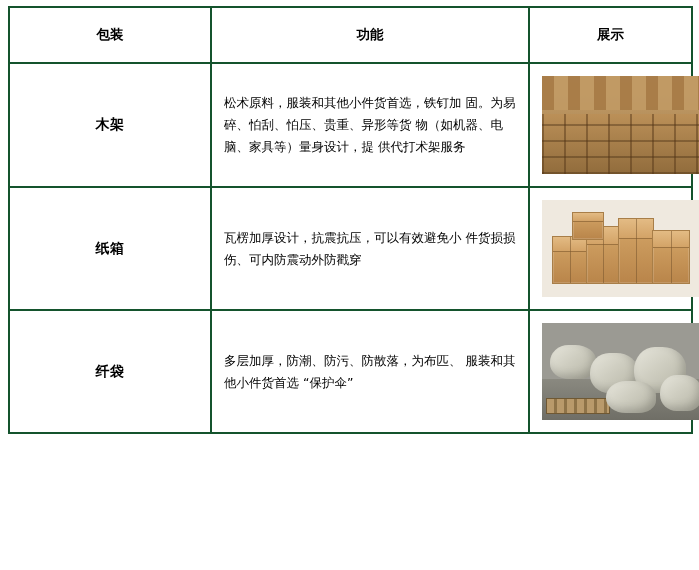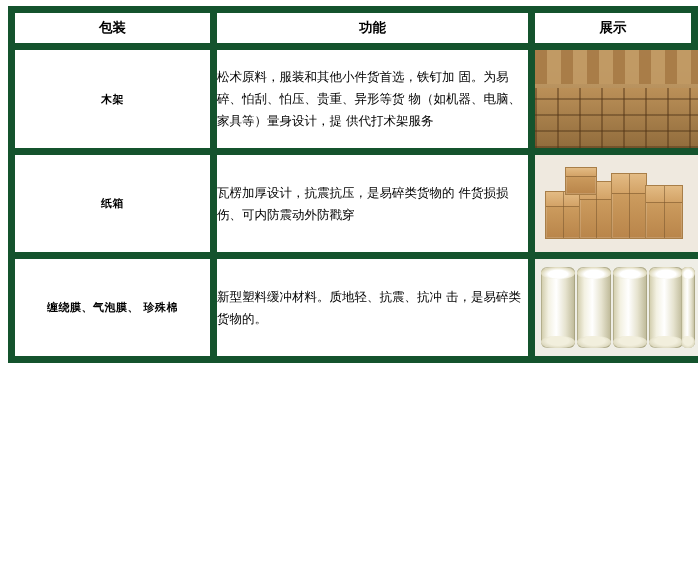--- a/index.html
+++ b/index.html
@@ -20,38 +20,38 @@
     box-sizing: border-box;
     padding: 6px 8px 6px 8px;
   }
   table.pkg-table {
     width: 683px;
     border-collapse: collapse;
     table-layout: fixed;
     border: 1px solid #4d4d4d;
   }
   table.pkg-table td, table.pkg-table th {
-    border: 7px solid #14532d;
-    padding: 0;
+    border: 2px solid #14532d;
+    padding: 12px;
     vertical-align: middle;
   }
   col.c1 { width: 202px; }
   col.c2 { width: 318px; }
   col.c3 { width: 163px; }
 
   thead th {
     height: 30px;
     font-weight: bold;
     font-size: 13.5px;
     text-align: center;
     vertical-align: middle;
   }
   td.name-cell {
     text-align: center;
-    font-size: 11px;
+    font-size: 14px;
     font-weight: bold;
     letter-spacing: 0.5px;
     padding: 4px 6px;
   }
   td.func-cell {
     font-size: 12.5px;
     line-height: 1.75;
     padding: 8px 10px 8px 12px;
     text-align: left;
   }
@@ -192,21 +192,21 @@
           <div class="img-box pic-wood">
             <div class="wood-slat" style="top:42px;"></div>
             <div class="wood-slat" style="top:54px;"></div>
             <div class="wood-slat" style="top:66px;"></div>
           </div>
         </td>
       </tr>
 
       <tr class="row-carton">
         <td class="name-cell">纸箱</td>
-        <td class="func-cell">瓦楞加厚设计，抗震抗压，是易碎类货物的 件货损损伤、可内防震动外防戳穿</td>
+        <td class="func-cell">瓦楞加厚设计，抗震抗压，可以有效避免小 件货损损伤、可内防震动外防戳穿</td>
         <td class="img-cell">
           <div class="img-box pic-carton">
             <div class="box" style="left:10px;  top:36px; width:34px; height:46px;">
                 <div class="lid"></div>
                 <div class="seam"></div>
               </div>
             <div class="box" style="left:44px;  top:26px; width:32px; height:56px;">
                 <div class="lid"></div>
                 <div class="seam"></div>
               </div>
@@ -218,31 +218,33 @@
                 <div class="lid"></div>
                 <div class="seam"></div>
               </div>
             <div class="box" style="left:30px;  top:12px; width:30px; height:26px;">
                 <div class="lid"></div>
               </div>
           </div>
         </td>
       </tr>
 
-
-
-      <tr class="row-film">
-        <td class="name-cell">缠绕膜、气泡膜、 珍殊棉</td>
-        <td class="func-cell">新型塑料缓冲材料。质地轻、抗震、抗冲 击，是易碎类货物的。</td>
+      <tr class="row-bag">
+        <td class="name-cell">纤袋</td>
+        <td class="func-cell">多层加厚，防潮、防污、防散落，为布匹、 服装和其他小件货首选 “保护伞”</td>
         <td class="img-cell">
-          <div class="img-box pic-film">
-            <div class="filmroll" style="left:6px;"></div>
-            <div class="filmroll" style="left:42px;"></div>
-            <div class="filmroll" style="left:78px;"></div>
-            <div class="filmroll" style="left:114px;"></div>
-            <div class="filmroll" style="left:146px; width:14px;"></div>
+          <div class="img-box pic-bag">
+            <div class="floor"></div>
+            <div class="pallet"></div>
+            <div class="bag" style="left:8px;  top:22px; width:46px; height:34px;"></div>
+            <div class="bag" style="left:48px; top:30px; width:48px; height:40px;"></div>
+            <div class="bag" style="left:92px; top:24px; width:52px; height:46px;"></div>
+            <div class="bag" style="left:118px;top:52px; width:42px; height:36px;"></div>
+            <div class="bag" style="left:64px; top:58px; width:50px; height:32px;"></div>
           </div>
         </td>
       </tr>
+
+
 
     </tbody>
   </table>
 </div>
 
 </body></html>

